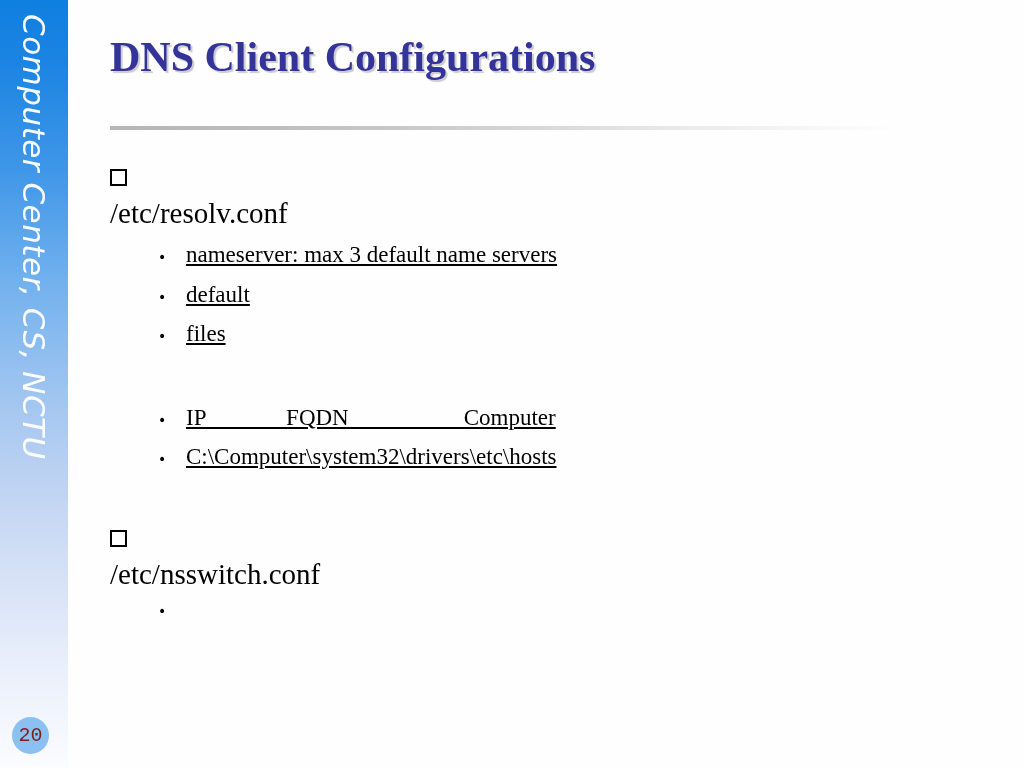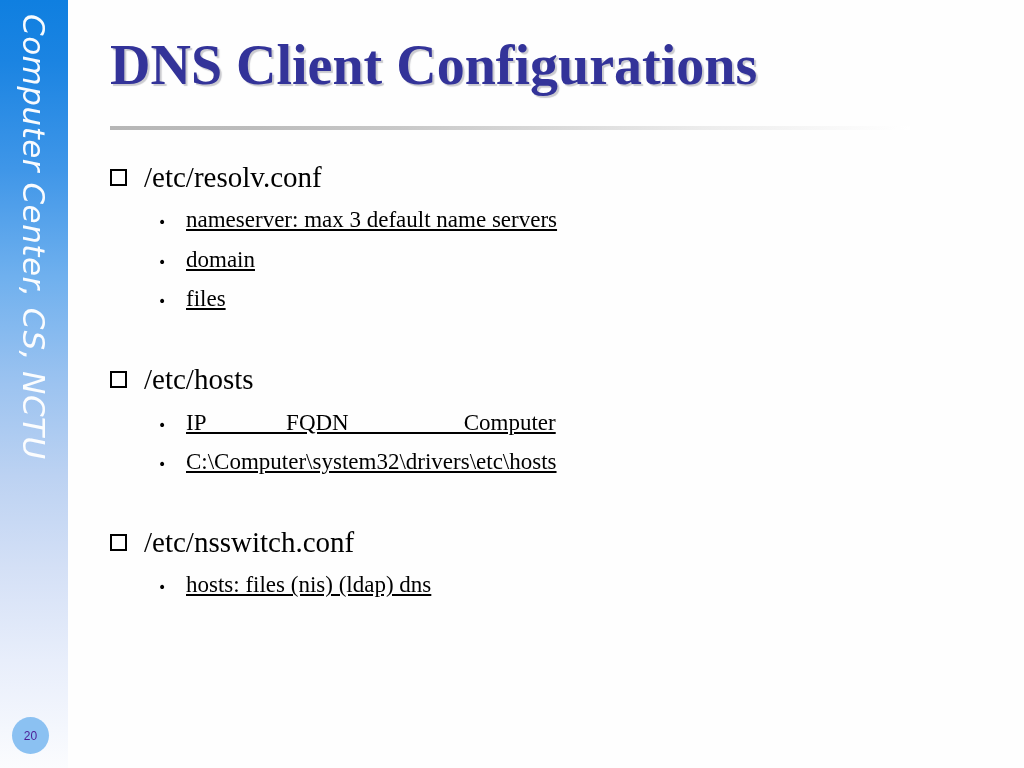--- a/index.html
+++ b/index.html
@@ -76,33 +76,33 @@
     bottom: 14px;
     width: 37px;
     height: 37px;
     border-radius: 50%;
     background: #8bc1f2;
     display: flex;
     align-items: center;
     justify-content: center;
   }
   #page-badge-num {
-    font-family: Liberation Sans, sans-serif;
-    font-size: 12px;
-    color: #4c1d95;
+    font-family: Liberation Mono, monospace;
+    font-size: 20px;
+    color: #7f1d1d;
     line-height: 1;
   }
 
   
   #title {
     position: absolute;
     left: 110px;
     top: 33px;
     font-family: "Liberation Serif", serif;
-    font-size: 56px;
+    font-size: 42px;
     font-weight: 700;
     color: #333399;
     letter-spacing: 0px;
     text-shadow: 2px 2px 1px rgba(140,140,150,0.45);
     white-space: nowrap;
   }
 
   
   #divider {
     position: absolute;
@@ -133,20 +133,21 @@
   }
   .section:last-child { margin-bottom: 0; }
 
   .lvl1 {
     display: flex;
     align-items: flex-start;
     font-size: 29px;
     line-height: 1.22;
     color: #000000;
     margin-bottom: 4px;
+    flex-direction: column;
   }
   .lvl1-bullet {
     display: inline-block;
     width: 34px;
     flex: 0 0 34px;
     font-family: "DejaVu Sans", sans-serif;
     font-size: 22px;
     line-height: 1.55;
     color: #000000;
   }
@@ -224,52 +225,47 @@
       <div class="lvl1">
         <span class="lvl1-bullet"><span class="sqbullet"></span></span>
         <span class="lvl1-text">/etc/resolv.conf</span>
       </div>
       <div class="lvl2">
         <span class="lvl2-bullet">•</span>
         <span class="lvl2-text">nameserver: max 3 default name servers</span>
       </div>
       <div class="lvl2">
         <span class="lvl2-bullet">•</span>
-        <span class="lvl2-text">domain</span>
+        <span class="lvl2-text">default</span>
       </div>
       <div class="lvl2">
         <span class="lvl2-bullet">•</span>
         <span class="lvl2-text">files</span>
       </div>
     </div>
 
     <div class="spacer-sm"></div>
 
     <div class="section">
-      <div class="lvl1">
-        <span class="lvl1-bullet"><span class="sqbullet"></span></span>
-        <span class="lvl1-text">/etc/hosts</span>
-      </div>
       <div class="lvl2">
         <span class="lvl2-bullet">•</span>
         <span class="lvl2-text">IP              FQDN                    Computer</span>
       </div>
       <div class="lvl2">
         <span class="lvl2-bullet">•</span>
         <span class="lvl2-text">C:\Computer\system32\drivers\etc\hosts</span>
       </div>
     </div>
 
     <div class="spacer-sm"></div>
 
     <div class="section">
       <div class="lvl1">
         <span class="lvl1-bullet"><span class="sqbullet"></span></span>
         <span class="lvl1-text">/etc/nsswitch.conf</span>
       </div>
       <div class="lvl2">
         <span class="lvl2-bullet">•</span>
-        <span class="lvl2-text">hosts: files (nis) (ldap) dns</span>
       </div>
     </div>
 
   </div>
 </div>
 
 </body></html>

